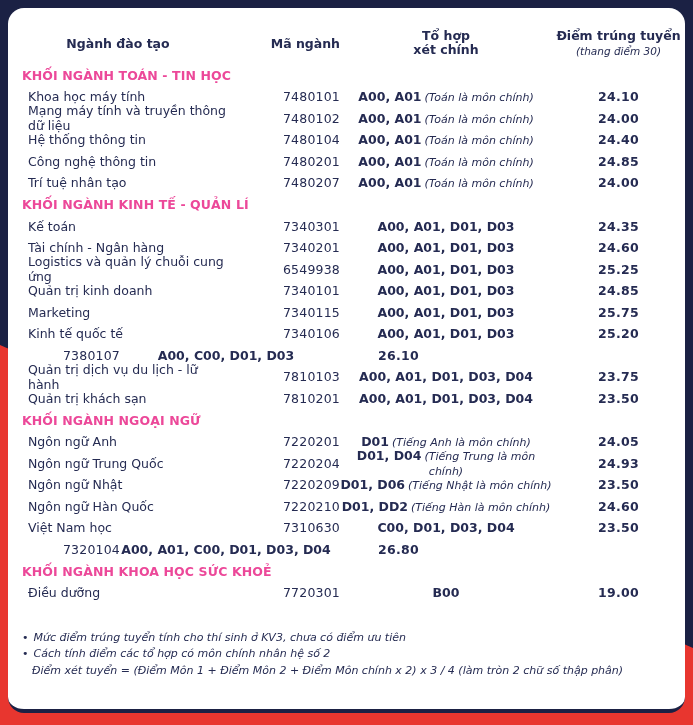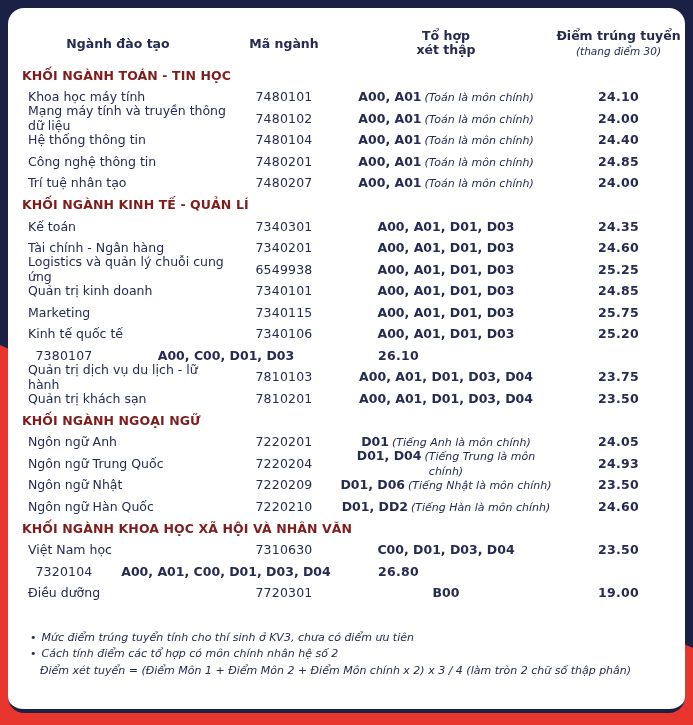--- a/index.html
+++ b/index.html
@@ -27,56 +27,56 @@
     padding-top: 14px;
   }
   .thead {
     display: flex;
     align-items: center;
     height: 42px;
     font-weight: 700;
     font-size: 12.5px;
   }
   .c1 { width: 220px; box-sizing: border-box; }
-  .c2 { width: 112px; text-align: center; }
+  .c2 { width: 112px; text-align: right; }
   .c3 { width: 212px; text-align: center; }
   .c4 { width: 133px; text-align: center; }
   .thead .c1 { text-align: center; }
   .thead .two-line { line-height: 14px; }
   .thead .sub {
     display: block;
     font-weight: 400;
     font-style: italic;
     font-size: 10.5px;
     margin-top: 1px;
   }
   .section-row {
     height: 22px;
     display: flex;
     align-items: center;
     padding-left: 14px;
     font-weight: 700;
     font-size: 12.5px;
-    color: #7f1d1d;
+    color: #ec4899;
     letter-spacing: 0.1px;
   }
   .data-row {
     height: 21.5px;
     display: flex;
     align-items: center;
     font-size: 12.5px;
   }
   .data-row .c1 { padding-left: 20px; }
   .combo-main { font-weight: 600; }
   .combo-note { font-style: italic; font-size: 11px; margin-left: 3px; }
   .score { font-weight: 600; letter-spacing: 0.3px; }
   .code { letter-spacing: 0.2px; }
   .notes {
     margin-top: 26px;
-    padding-left: 22px;
+    padding-left: 14px;
     font-style: italic;
     font-size: 11px;
     line-height: 16.5px;
     color: #252b52;
   }
   .note-line { white-space: nowrap; }
   .note-line .bullet { font-style: normal; margin-right: 5px; }
   .note-line.no-bullet { padding-left: 10px; }
 </style>
 </head>
@@ -84,21 +84,21 @@
 
 <div class="bg-red"></div>
 
 <div class="card">
 
   <div class="thead">
     <div class="c1">Ngành đào tạo</div>
     <div class="c2">Mã ngành</div>
     <div class="c3 two-line">
       <span>Tổ hợp</span><br>
-      <span>xét thập</span>
+      <span>xét chính</span>
     </div>
     <div class="c4 two-line">
       <span>Điểm trúng tuyển</span>
       <span class="sub">(thang điểm 30)</span>
     </div>
   </div>
 
   <div>
       <div class="section-row">KHỐI NGÀNH TOÁN - TIN HỌC</div>
       <div class="data-row">
@@ -203,32 +203,32 @@
         <div class="c2 code">7220209</div>
         <div class="c3"><span class="combo-main">D01, D06</span><span class="combo-note">(Tiếng Nhật là môn chính)</span></div>
         <div class="c4 score">23.50</div>
       </div>
       <div class="data-row">
         <div class="c1">Ngôn ngữ Hàn Quốc</div>
         <div class="c2 code">7220210</div>
         <div class="c3"><span class="combo-main">D01, DD2</span><span class="combo-note">(Tiếng Hàn là môn chính)</span></div>
         <div class="c4 score">24.60</div>
       </div>
-      <div class="section-row">KHỐI NGÀNH KHOA HỌC XÃ HỘI VÀ NHÂN VĂN</div>
       <div class="data-row">
         <div class="c1">Việt Nam học</div>
         <div class="c2 code">7310630</div>
         <div class="c3"><span class="combo-main">C00, D01, D03, D04</span></div>
         <div class="c4 score">23.50</div>
       </div>
       <div class="data-row">
         <div class="c2 code">7320104</div>
         <div class="c3"><span class="combo-main">A00, A01, C00, D01, D03, D04</span></div>
         <div class="c4 score">26.80</div>
       </div>
+      <div class="section-row">KHỐI NGÀNH KHOA HỌC SỨC KHOẺ</div>
       <div class="data-row">
         <div class="c1">Điều dưỡng</div>
         <div class="c2 code">7720301</div>
         <div class="c3"><span class="combo-main">B00</span></div>
         <div class="c4 score">19.00</div>
       </div>
     </div>
 
   <div class="notes">
       <div class="note-line"><span class="bullet">•</span><span>Mức điểm trúng tuyển tính cho thí sinh ở KV3, chưa có điểm ưu tiên</span></div>

